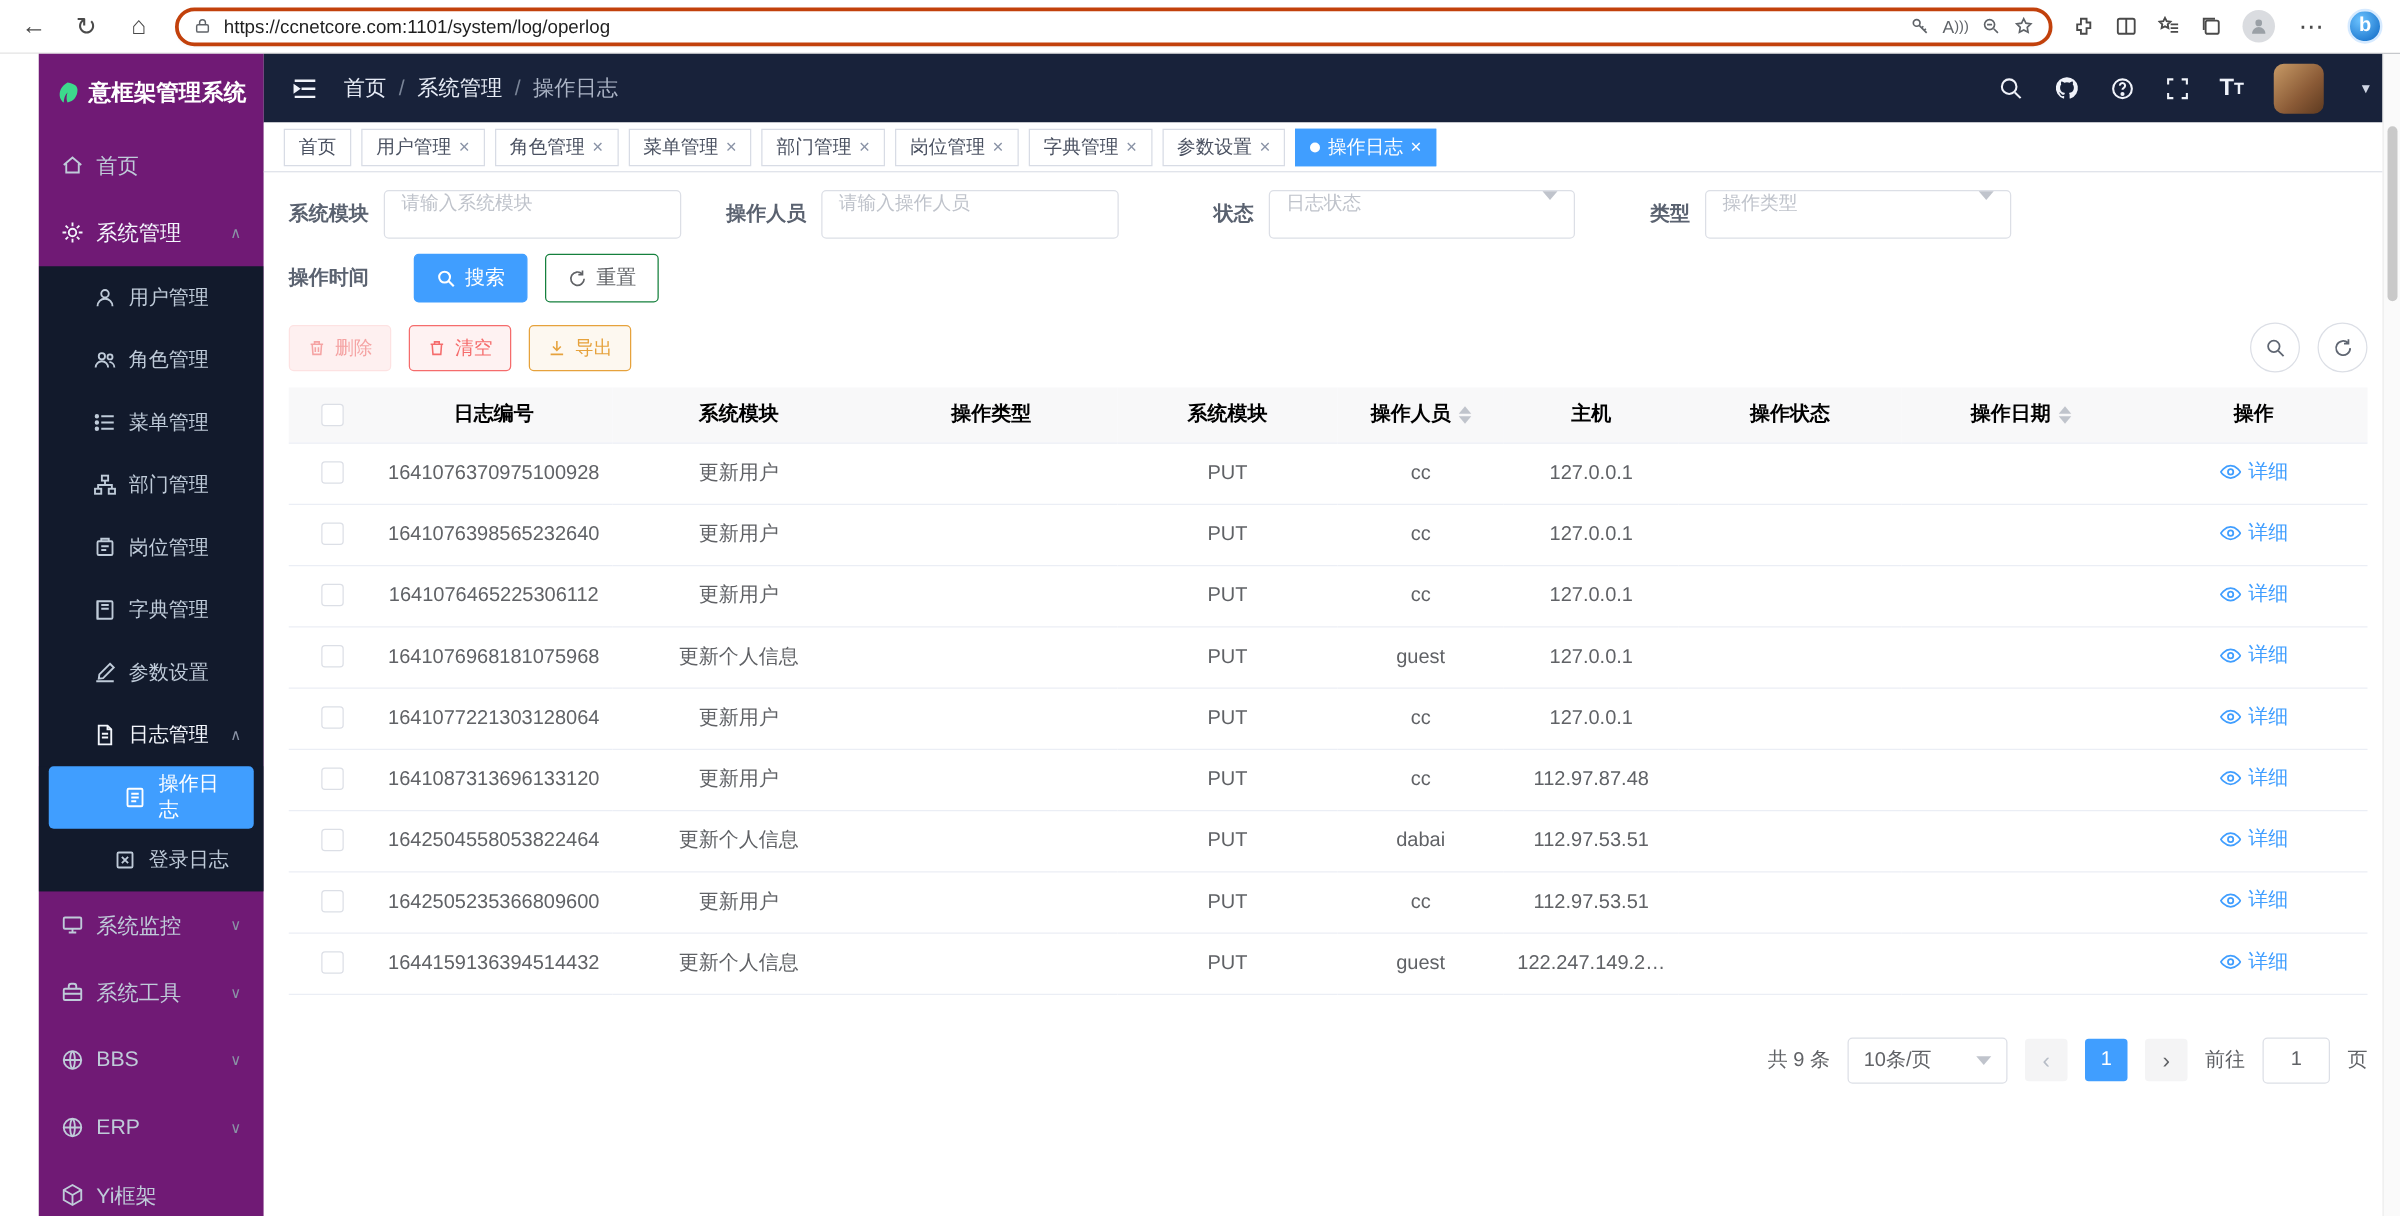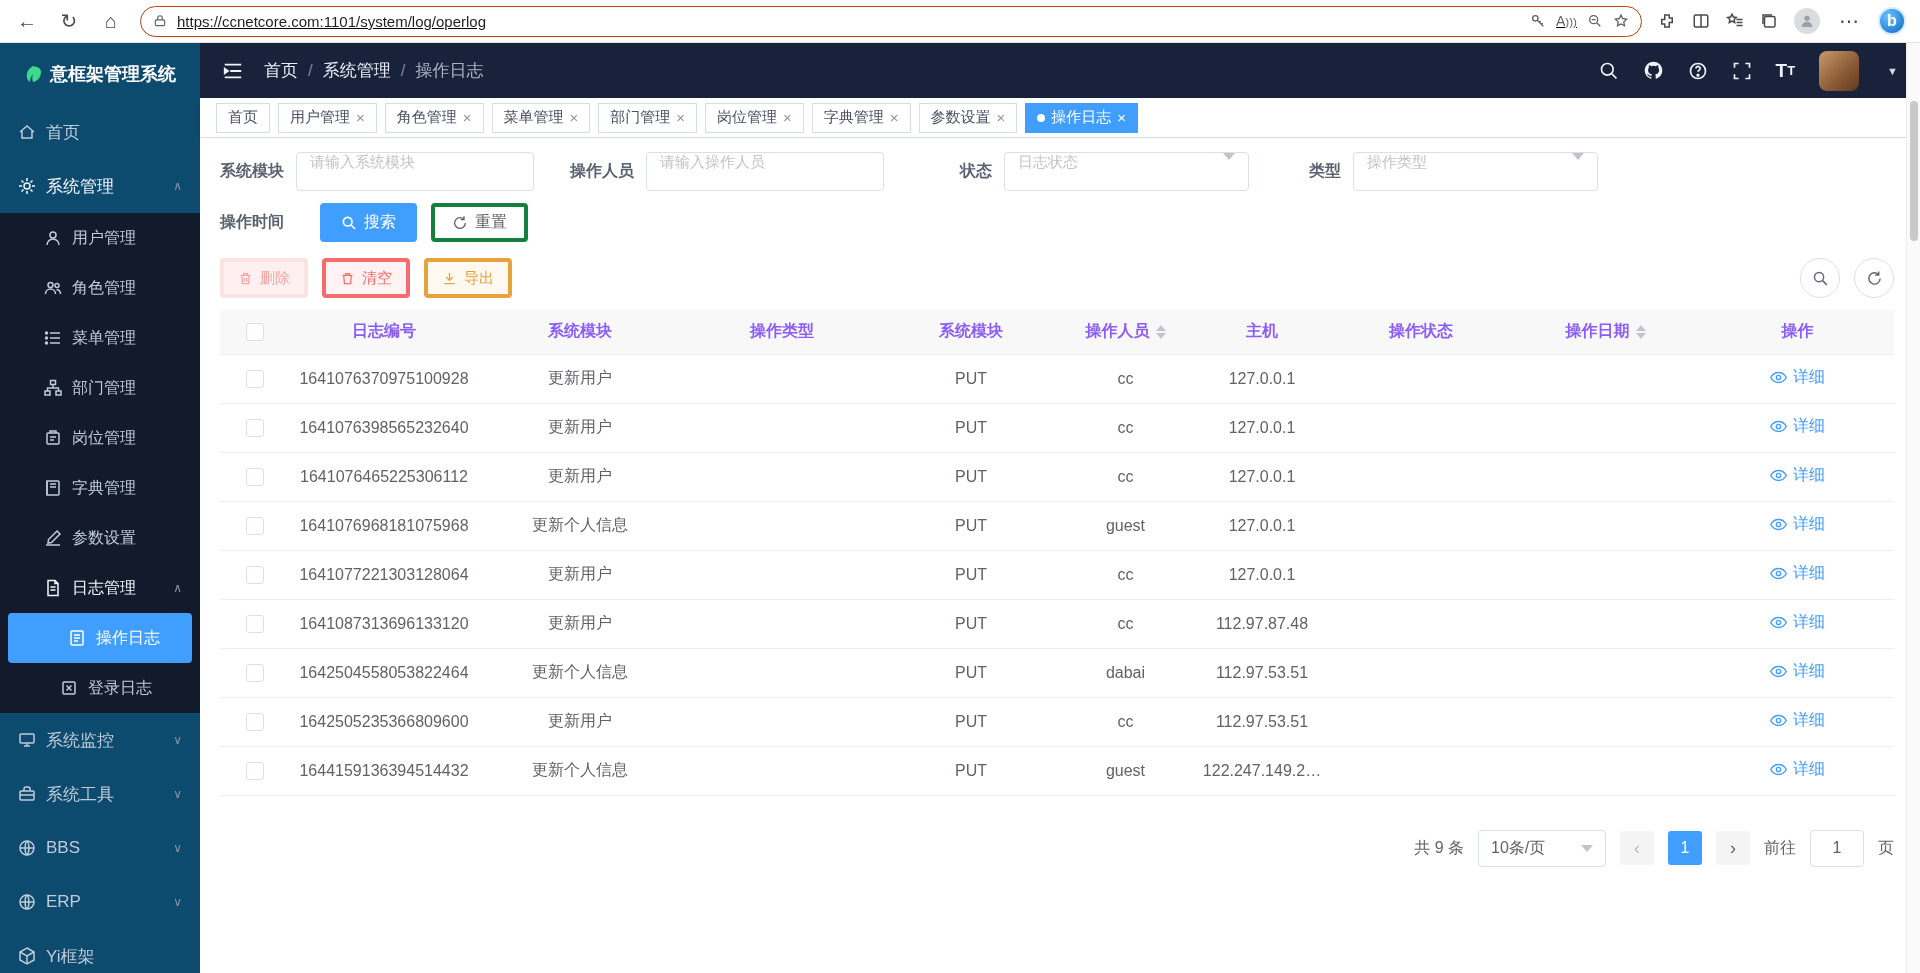--- a/index.html
+++ b/index.html
@@ -2,30 +2,30 @@
 <html><head>
 <meta charset="utf-8">
 <style>
   * { margin:0; padding:0; box-sizing:border-box; }
   html,body { width:1920px; height:973px; overflow:hidden; font-family:"Liberation Sans", sans-serif; background:#fff; }
   .page { position:relative; width:1920px; height:973px; }
 
   
   .chrome { height:43px; background:#ffffff; border-bottom:1px solid #e3e3e3; display:flex; align-items:center; padding:0 14px; gap:16px; }
   .chrome-btn { font-size:20px; color:#4a4a4a; width:26px; text-align:center; cursor:pointer; flex:none; }
-  .url-pill { flex:1; height:31px; border:1px solid #c2410c; background:#fff; border-radius:16px; display:flex; align-items:center; padding:0 12px; gap:10px; box-shadow:0 1px 2px rgba(0,0,0,.04);text-decoration:underline; }
+  .url-pill { flex:1; height:31px; border:3px solid #c2410c; background:#fff; border-radius:16px; display:flex; align-items:center; padding:0 12px; gap:10px; box-shadow:0 1px 2px rgba(0,0,0,.04); }
   .url-text { font-size:15px; color:#1f1f1f; flex:1; white-space:nowrap; overflow:hidden; }
   .pill-ic { color:#5f6368; flex:none; display:flex; align-items:center; }
   .chrome svg { display:block; }
   .avatar-chrome { width:26px; height:26px; border-radius:50%; background:#dadce0; display:flex; align-items:center; justify-content:center; color:#80868b; flex:none; }
   .bing { width:28px; height:28px; border-radius:50%; background:radial-gradient(circle at 35% 30%, #6cc3ff, #0b66c3); color:#fff; font-weight:bold; font-size:16px; display:flex; align-items:center; justify-content:center; flex:none; border:2px solid #d6eaff; }
 
   
   .app { display:flex; height:930px; }
-  .sidebar { width:200px; background:#0c4a6e; color:#bfcbd9; flex:none; overflow:hidden; }
+  .sidebar { width:180px; background:#701a75; color:#bfcbd9; flex:none; overflow:hidden;margin-left:31px; }
   .logo-row { height:62px; display:flex; align-items:center; justify-content:center; gap:8px; color:#fff; font-size:18px; font-weight:bold; }
   .mi { height:54px; display:flex; align-items:center; padding:0 18px; gap:10px; font-size:17px; cursor:pointer; }
   .mi .grow { flex:1; }
   .sub { background:#121a2c; }
   .sub .mi { height:50px; padding-left:44px; font-size:16px; }
   .sub .sub .mi { padding-left:60px; }
   .mi.active-item { background:#409eff; color:#fff; border-radius:4px; margin:0 8px; padding-left:36px; }
   .mi.white { color:#f4f7fd; }
   .caret { font-size:12px; color:#8a93a6; }
   .micon { width:18px; height:18px; flex:none; }
@@ -53,32 +53,32 @@
   .content { flex:1; background:#fff; padding:14px 26px 0 20px; overflow:hidden; }
   .frow { display:flex; align-items:center; margin-bottom:12px; }
   .fgroup { display:flex; align-items:center; gap:12px; margin-right:36px; }
   .flabel { font-size:16px; font-weight:600; color:#5a6270; white-space:nowrap; }
   .tbox { height:39px; border:1px solid #dcdfe6; border-radius:4px; background:#fff; display:flex; align-items:flex-start; padding:0 13px; font-size:15px; color:#bfc3cb; gap:8px; }
   .tbox.inp { width:238px; }
   .tbox.sel { width:245px; justify-content:space-between; cursor:pointer; }
   .sel-caret { width:0; height:0; border-left:6px solid transparent; border-right:6px solid transparent; border-top:7px solid #c0c4cc; }
   .tbox.range { width:250px; gap:6px; }
   .range-sep { color:#8a93a6; flex:1; text-align:center; }
-  .btn { height:39px; border-radius:4px; font-size:16px; display:inline-flex; align-items:center; gap:7px; padding:0 17px; cursor:pointer; border:4px solid #15803d; background:#fff; color:#606266; }
+  .btn { height:39px; border-radius:4px; font-size:16px; display:inline-flex; align-items:center; gap:7px; padding:0 17px; cursor:pointer; border:1px solid #15803d; background:#fff; color:#606266; }
   .btn-primary { background:#409eff; border-color:#409eff; color:#fff; }
   .btn-sm { height:37px; font-size:15px; padding:16px 14px; }
   .btn-danger-dis { background:#fef0f0; border-color:#fde2e2; color:#f5a3a3; cursor:not-allowed; }
   .btn-danger { background:#fef2f2; border-color:#f56c6c; color:#f56c6c; }
   .btn-warn { background:#fdf8f0; border-color:#e6a23c; color:#e6a23c; }
   .tool-right { margin-left:auto; display:flex; align-items:center; gap:14px; }
   .circle-btn { width:40px; height:40px; border-radius:50%; border:1px solid #dcdfe6; display:flex; align-items:center; justify-content:center; color:#5f6672; cursor:pointer; background:#fff; }
 
   
   table { border-collapse:collapse; width:100%; margin-top:4px; table-layout:fixed; }
-  thead th { background:#f8f8f9; color:#8b5cf6; font-size:16px; font-weight:bold; height:44px; border-bottom:1px solid #ebeef5; text-align:center; }
+  thead th { background:#f8f8f9; color:#000000; font-size:16px; font-weight:bold; height:44px; border-bottom:1px solid #ebeef5; text-align:center; }
   tbody td { height:49px; border-bottom:1px solid #ebeef5; font-size:16px; color:#606266; text-align:center; white-space:nowrap; overflow:hidden; }
   .cb { width:18px; height:18px; border:1px solid #dcdfe6; border-radius:3px; background:#fff; display:inline-block; vertical-align:middle; cursor:pointer; }
   .sorters { display:inline-flex; flex-direction:column; gap:2px; margin-left:6px; vertical-align:middle; }
   .tri-up { width:0;height:0;border-left:5px solid transparent;border-right:5px solid transparent;border-bottom:6px solid #c0c4cc; }
   .tri-dn { width:0;height:0;border-left:5px solid transparent;border-right:5px solid transparent;border-top:6px solid #c0c4cc; }
   .detail-link { color:#409eff; display:inline-flex; align-items:center; gap:6px; cursor:pointer; font-size:16px; }
 
   
   .pager { display:flex; align-items:center; justify-content:flex-end; gap:14px; margin-top:34px; font-size:16px; color:#606266; }
   .pg-sel { width:128px; height:37px; border:1px solid #dcdfe6; border-radius:4px; display:flex; align-items:center; justify-content:space-between; padding:0 12px; color:#606266; cursor:pointer; }

